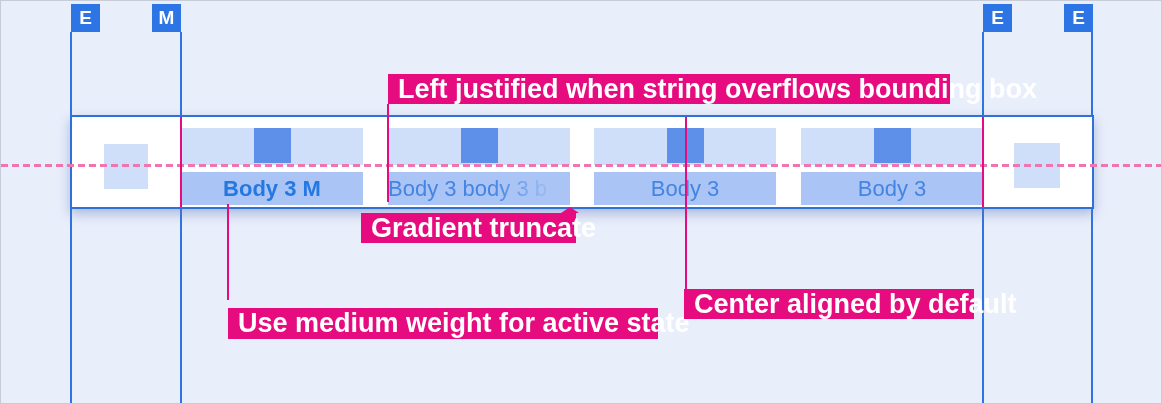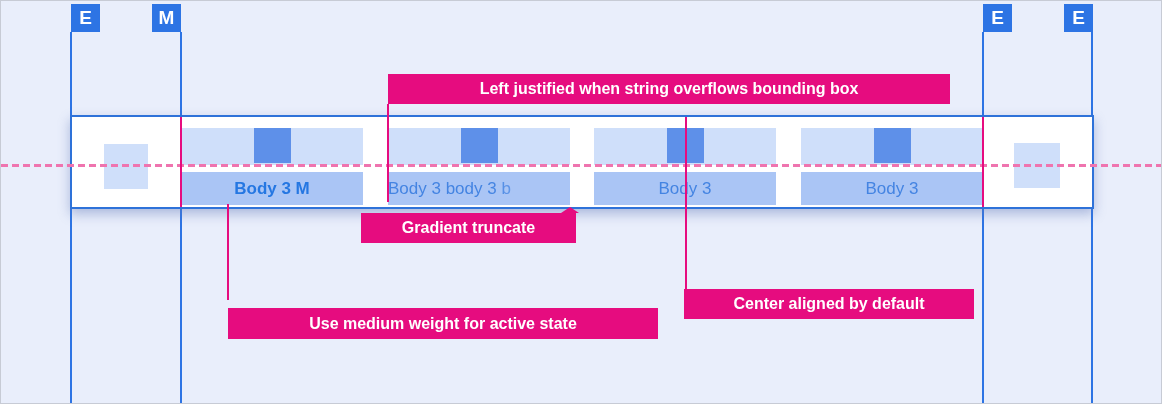--- a/index.html
+++ b/index.html
@@ -21,39 +21,39 @@
     background:#ffffff;border:2px solid #2e72d9;box-sizing:border-box;
     box-shadow:0 5px 11px rgba(96,120,185,0.45);z-index:2;
   }
   .sq{position:absolute;background:#cfdffa;z-index:3;}
   
   .tab{position:absolute;top:127px;width:182px;height:77px;z-index:3;cursor:pointer;}
   .tab .icon-area{position:absolute;left:0;top:0;width:182px;height:37px;background:#cfdffa;}
   .tab .icon{position:absolute;left:50%;margin-left:-18px;top:0;width:37px;height:35px;background:#5e90e9;}
   .tab .label-area{
     position:absolute;left:0;top:44px;width:182px;height:33px;background:#aac5f5;
-    font-size:17px;line-height:33px;color:#4484e2;text-align:center;
+    font-size:22px;line-height:33px;color:#4484e2;text-align:center;
     white-space:nowrap;overflow:hidden;
   }
   .tab.active .label-area{color:#2577e2;font-weight:700;}
   .tab.truncated .label-area{text-align:left;}
   .fade{
     position:absolute;right:0;top:0;bottom:0;width:78px;
     background:linear-gradient(90deg, rgba(170,197,245,0) 0%, #aac5f5 82%);
   }
   
   .dashline{
     position:absolute;left:0;top:163px;width:1160px;height:3px;z-index:4;
     background:repeating-linear-gradient(90deg,#ef74af 0 7px,transparent 7px 11px);
   }
   
   .annline{position:absolute;width:2px;background:#e60c7f;z-index:5;}
   
   .annlabel{
-    position:absolute;background:#e60c7f;color:#ffffff;font-weight:700;font-size:16px;
+    position:absolute;background:#e60c7f;color:#ffffff;font-weight:700;font-size:27px;
     height:30px;line-height:30px;text-align:center;z-index:6;box-sizing:border-box;padding:0 10px;
     white-space:nowrap;
   }
   .pointer-up{
     position:absolute;top:-6px;width:0;height:0;
     border-left:9px solid transparent;border-right:9px solid transparent;
     border-bottom:6px solid #e60c7f;
   }
 </style>
 </head>

